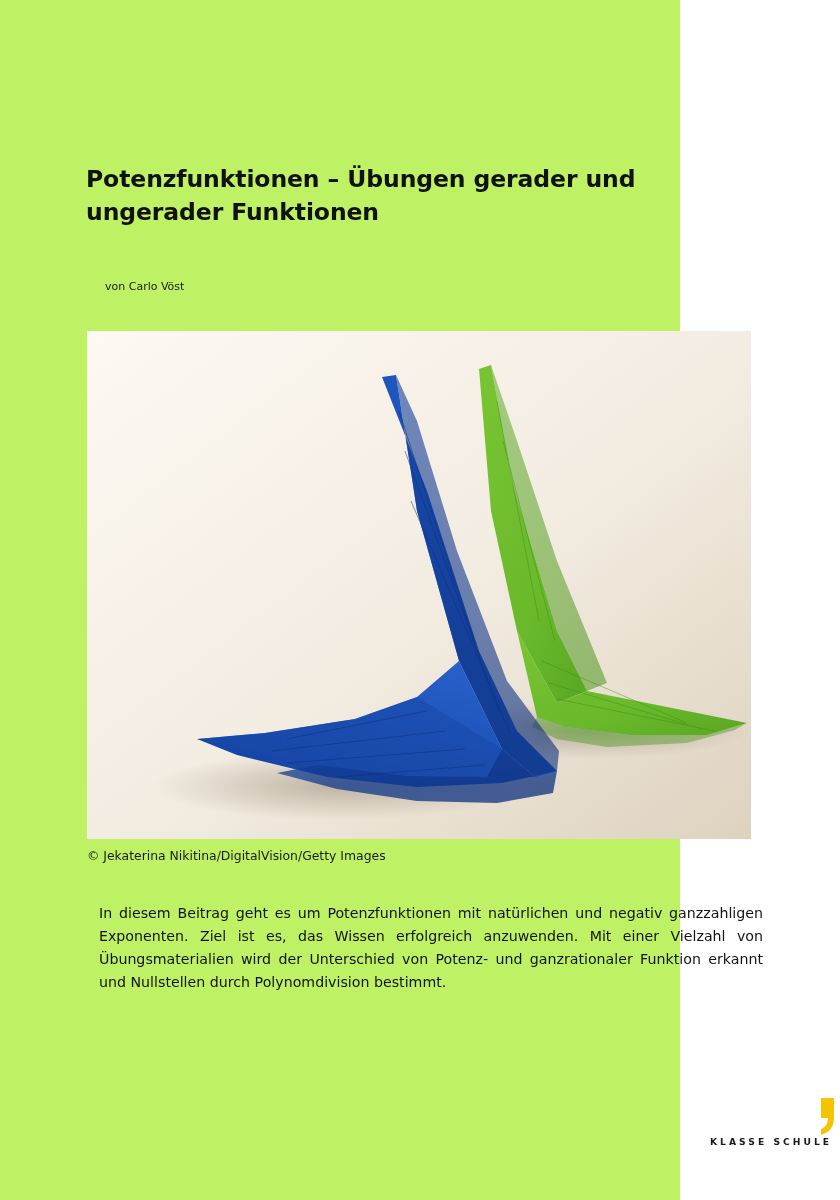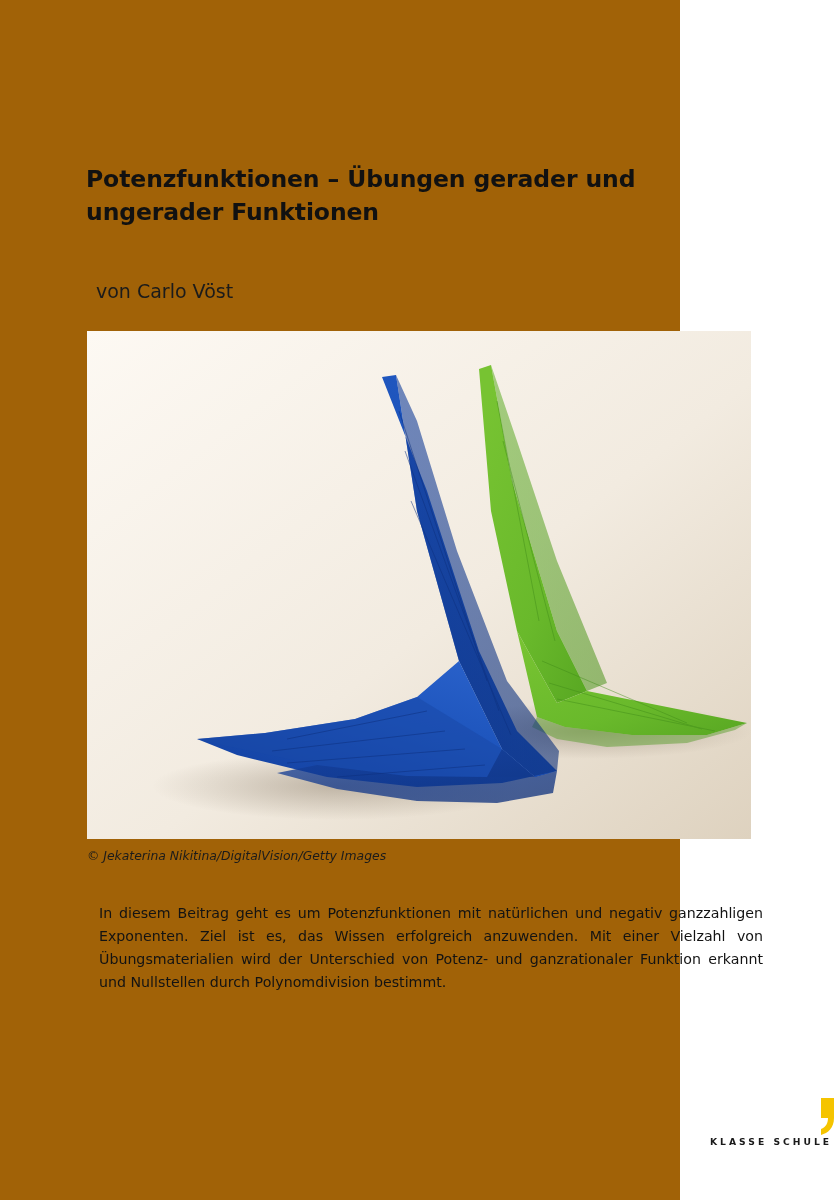--- a/index.html
+++ b/index.html
@@ -14,21 +14,21 @@
     font-family: "DejaVu Sans", sans-serif;
     color: #1a1a1a;
     overflow: hidden;
   }
 
   .page {
     position: absolute;
     left: 0; top: 0;
     width: 680px;
     height: 1200px;
-    background: #a16207;
+    background: #bef264;
   }
 
   .content {
     position: absolute;
     left: 86px;
     top: 0;
     width: 668px;
     height: 1200px;
   }
 
@@ -43,22 +43,22 @@
     line-height: 1.42;
     letter-spacing: -0.1px;
     color: #111111;
     margin: 0;
   }
 
   
   .byline {
     position: absolute;
     top: 280px;
-    left: 10px;
-    font-size: 19px;
+    left: 19px;
+    font-size: 11px;
     font-weight: normal;
     color: #1b1b1b;
   }
 
   
   .figure {
     position: absolute;
     top: 331px;
     left: 1px;
     width: 664px;
@@ -79,21 +79,20 @@
     height: 100%;
     display: block;
   }
 
   
   .caption {
     position: absolute;
     top: 848px;
     left: 1px;
     font-size: 12.4px;
-    font-style: italic;
     color: #1b1b1b;
   }
 
   
   .lead {
     position: absolute;
     top: 890px;
     left: 1px;
     width: 664px;
     font-size: 14.2px;

